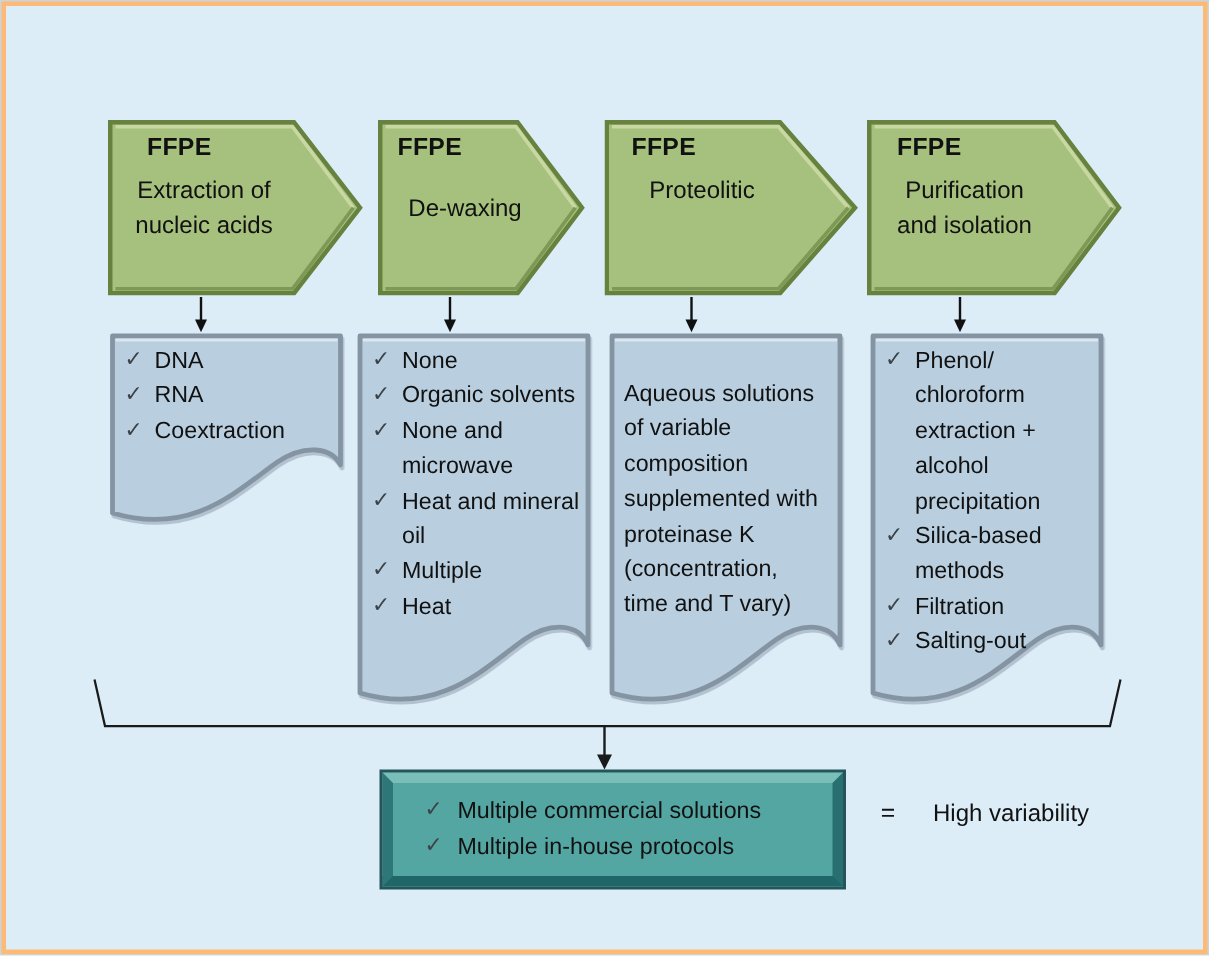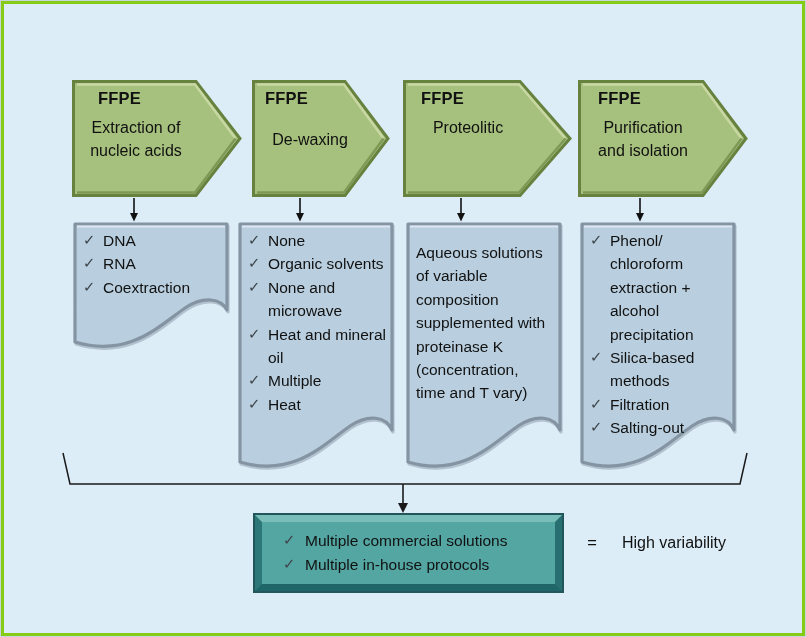--- a/index.html
+++ b/index.html
@@ -1,17 +1,17 @@
 <!DOCTYPE html>
 <html><head>
 <meta charset="utf-8">
 <style>
   html,body{margin:0;padding:0;background:#ffffff;}
   .stage{
-    position:relative;width:806px;height:637px;background:#84cc16;overflow:hidden;
+    position:relative;width:806px;height:637px;background:#fdba74;overflow:hidden;
     font-family:"Liberation Sans", sans-serif;color:#111;
   }
   .frame{position:absolute;inset:0;border:1px solid #c9d4dc;pointer-events:none;}
   .bg{position:absolute;left:4px;top:4px;right:4px;bottom:4px;background:#dcedf8;}
 
   
   .step{position:absolute;top:80px;height:117px;}
   .step svg{position:absolute;left:0;top:0;}
   .ffpe{
     position:absolute;top:9px;font-weight:bold;font-size:16.5px;letter-spacing:.2px;
@@ -27,21 +27,21 @@
   .doc{position:absolute;top:222px;width:156px;}
   .doc svg{position:absolute;left:0;top:0;filter:drop-shadow(1px 2px 0 rgba(100,115,130,.35));}
   .doc-body{
     position:absolute;left:10px;top:7px;right:6px;
     font-size:15.5px;line-height:23.4px;
   }
   .chk-item{position:relative;padding-left:20px;}
   .chk{
     position:absolute;left:0;top:0;color:#3c4248;font-size:14.5px;
   }
-  .doc-par{margin:0;padding:12px 0 0 0;width:134px;}
+  .doc-par{margin:0;padding:22px 0 0 0;width:134px;}
 
   
   .bracket{position:absolute;left:55px;top:450px;}
 
   
   .summary{
     position:absolute;left:255px;top:515px;width:307px;height:76px;box-sizing:border-box;
     background:#54a6a3;
     border-top:7px solid #7abeba;
     border-left:7px solid #2e7779;

